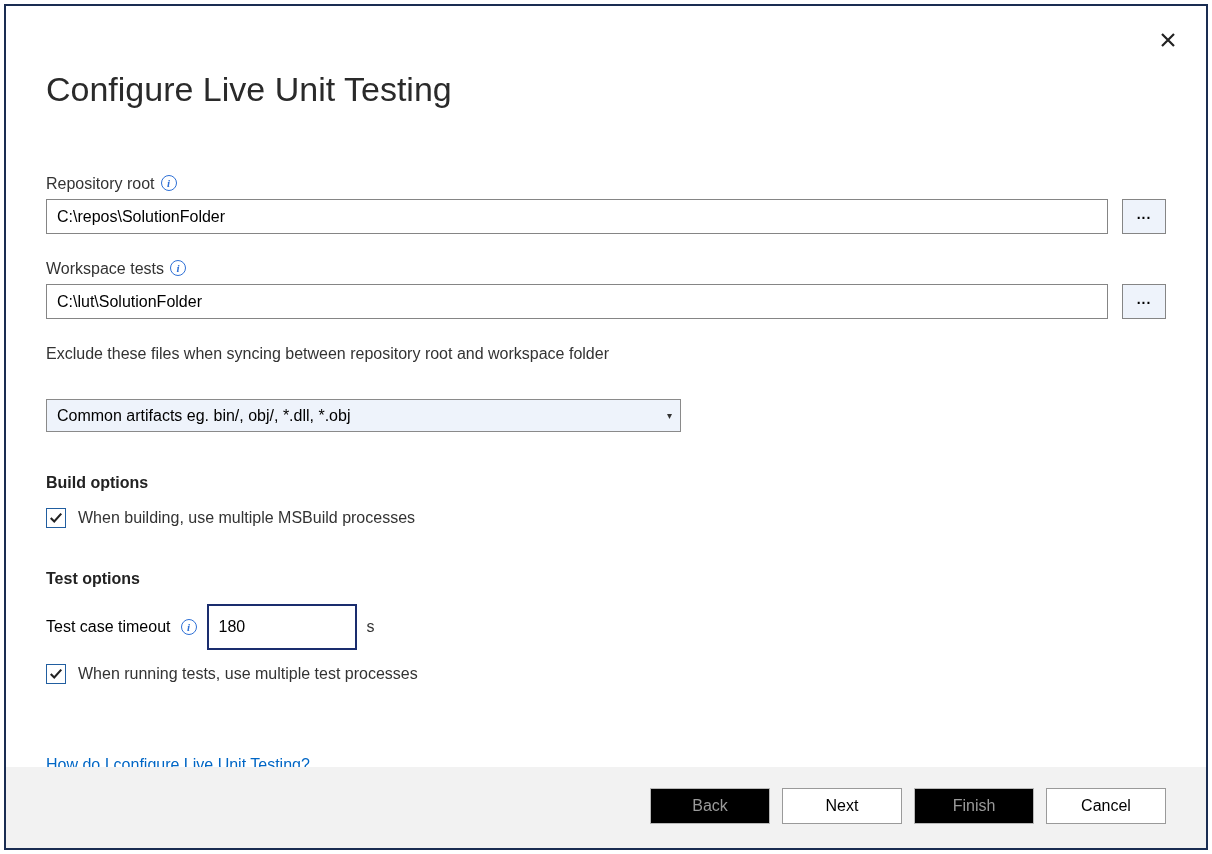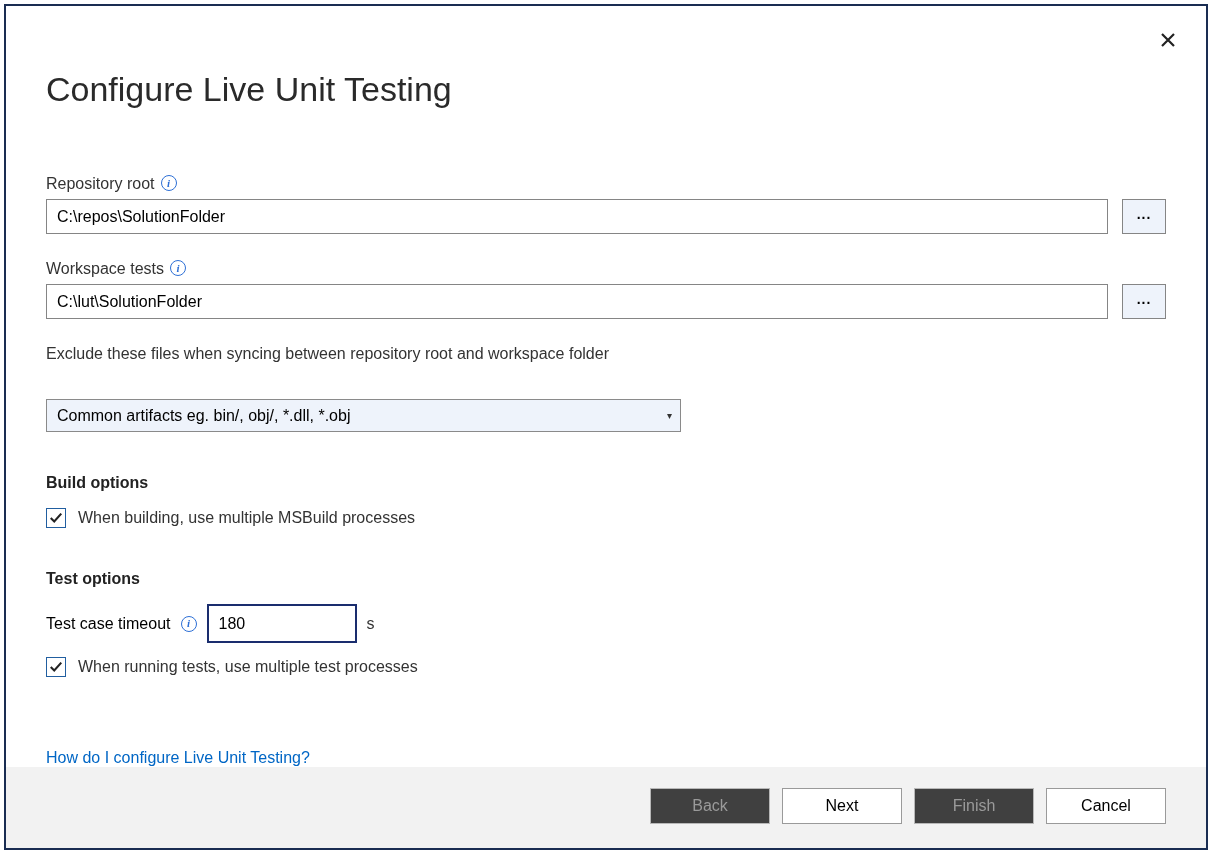--- a/index.html
+++ b/index.html
@@ -130,21 +130,21 @@
     }
     .checkbox svg { width: 14px; height: 14px; }
     .timeout-row {
       display: flex;
       align-items: center;
       gap: 10px;
       margin-top: 14px;
       margin-bottom: 14px;
     }
     .timeout-input {
-      width: 150px; height: 39px;
+      width: 150px; height: 46px;
       border: 2px solid #1a2d6e;
       padding: 4px 10px;
       font-size: 16px;
       font-family: inherit;
     }
     .timeout-unit { font-size: 16px; color: #333; }
     .help-link {
       display: inline-block;
       color: #0066c5;
       font-size: 16px;
@@ -160,21 +160,21 @@
     }
     .footer-btn {
       width: 120px; height: 36px;
       border: 1.5px solid #9a9a9a;
       background: #fff;
       font-size: 16px;
       font-family: inherit;
       cursor: pointer;
     }
     .footer-btn.disabled {
-      background: #404040;
+      background: #000000;
       color: #9a9a9a;
       border-color: #b8b8b8;
       cursor: default;
     }
   </style>
 </head>
 <body>
 
 <div class="dialog">
   <div class="close-icon">

